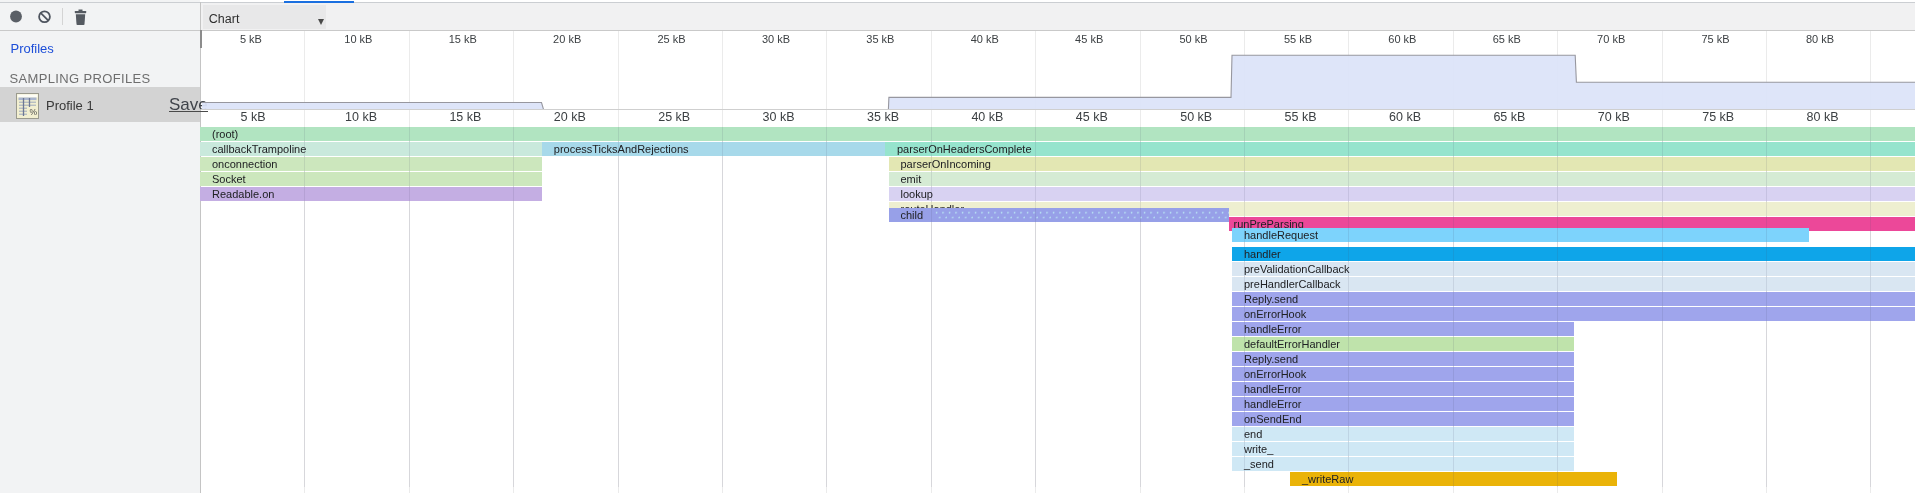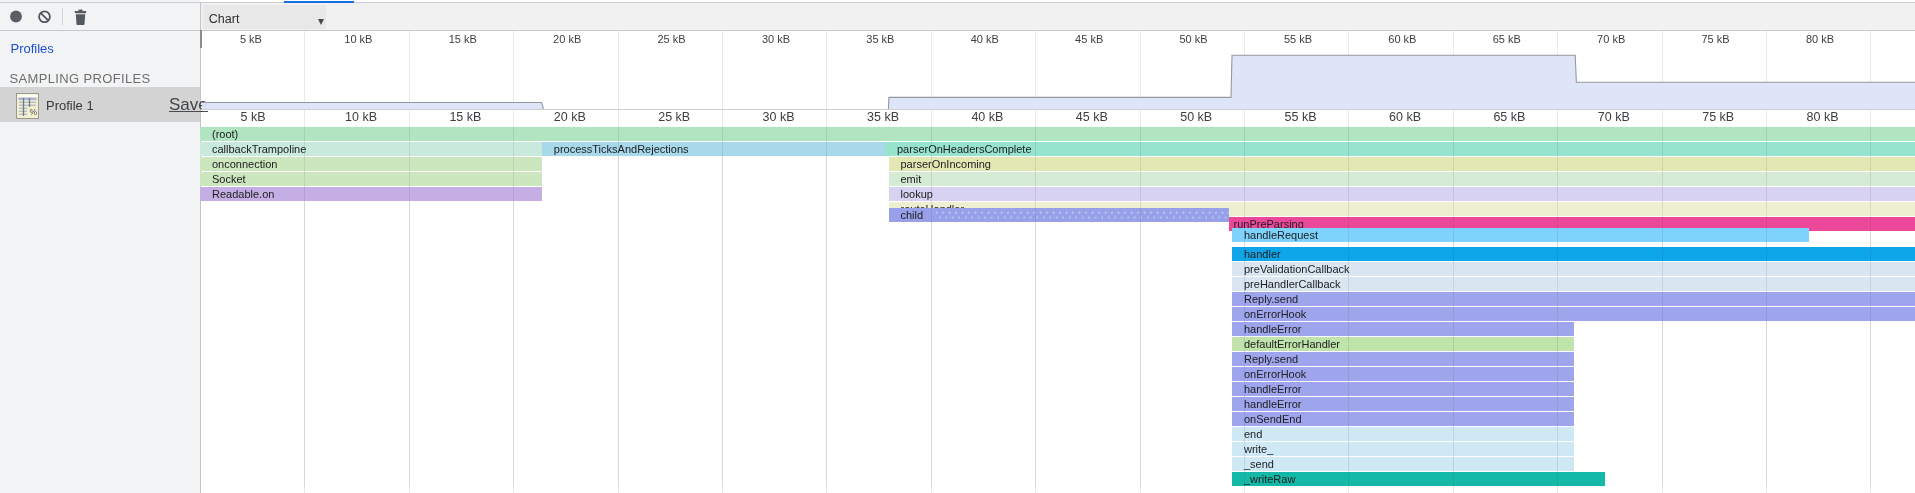--- a/index.html
+++ b/index.html
@@ -133,21 +133,21 @@
 <div class="bar" style="left:1232.0px;top:321.8px;width:341.5px;background:#9fa5ec">handleError</div>
 <div class="bar" style="left:1232.0px;top:336.8px;width:341.5px;background:#bfe3ab">defaultErrorHandler</div>
 <div class="bar" style="left:1232.0px;top:351.8px;width:341.5px;background:#9fa5ec">Reply.send</div>
 <div class="bar" style="left:1232.0px;top:366.8px;width:341.5px;background:#9fa5ec">onErrorHook</div>
 <div class="bar" style="left:1232.0px;top:381.8px;width:341.5px;background:#9fa5ec">handleError</div>
 <div class="bar" style="left:1232.0px;top:396.8px;width:341.5px;background:#9fa5ec">handleError</div>
 <div class="bar" style="left:1232.0px;top:411.8px;width:341.5px;background:#9fa5ec">onSendEnd</div>
 <div class="bar" style="left:1232.0px;top:426.8px;width:341.5px;background:#cfe8f5">end</div>
 <div class="bar" style="left:1232.0px;top:441.8px;width:341.5px;background:#cfe8f5">write_</div>
 <div class="bar" style="left:1232.0px;top:456.8px;width:341.5px;background:#cfe8f5">_send</div>
-<div class="bar" style="left:1232.0px;top:471.8px;width:373px;background:#14b8a6">_writeRaw</div>
+<div class="bar" style="left:1290px;top:471.8px;width:327px;background:#eab308">_writeRaw</div>
 <div class="go" style="left:304.4px;top:126.8px;height:360.2px"></div>
 <div class="go" style="left:408.8px;top:126.8px;height:360.2px"></div>
 <div class="go" style="left:513.2px;top:126.8px;height:360.2px"></div>
 <div class="go" style="left:617.6px;top:126.8px;height:360.2px"></div>
 <div class="go" style="left:722.0px;top:126.8px;height:360.2px"></div>
 <div class="go" style="left:826.4px;top:126.8px;height:360.2px"></div>
 <div class="go" style="left:930.8px;top:126.8px;height:360.2px"></div>
 <div class="go" style="left:1035.2px;top:126.8px;height:360.2px"></div>
 <div class="go" style="left:1139.6px;top:126.8px;height:360.2px"></div>
 <div class="go" style="left:1244.0px;top:126.8px;height:360.2px"></div>

